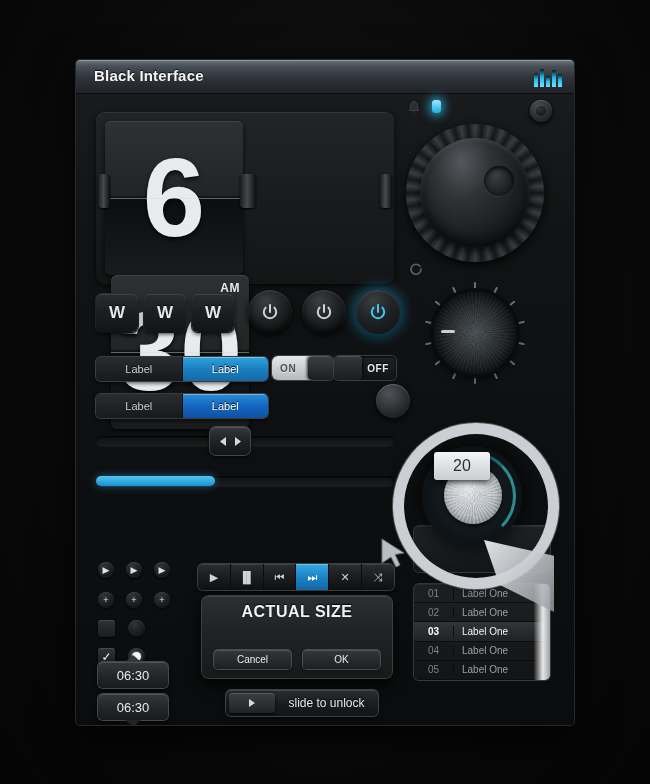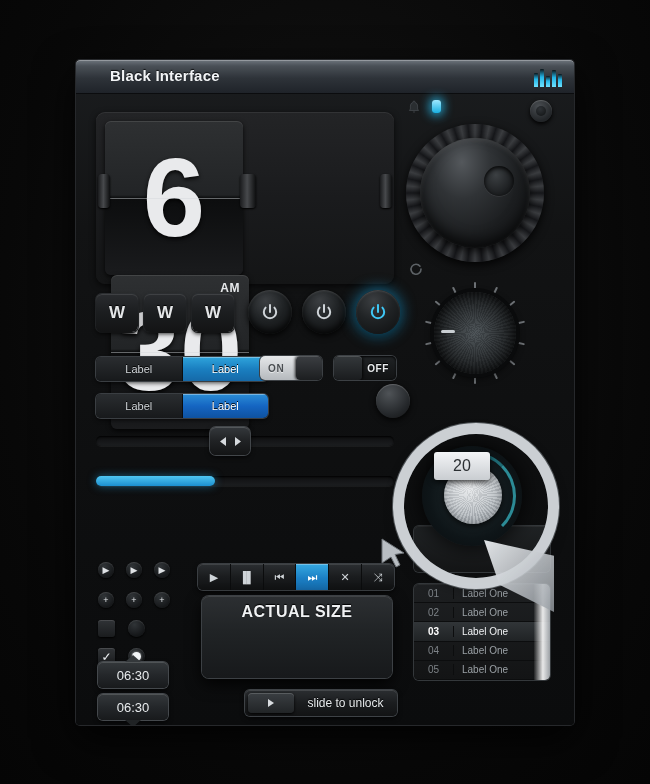--- a/index.html
+++ b/index.html
@@ -21,21 +21,21 @@
     overflow: hidden;
   }
   .titlebar {
     position: relative; height: 34px;
     background: linear-gradient(180deg,#6e757d 0%, #4a5057 18%, #2e3339 55%, #1f2329 100%);
     border-bottom: 1px solid #0b0c0e;
     box-shadow: inset 0 1px 0 rgba(255,255,255,.28);
     border-radius: 4px 4px 0 0;
   }
   .titlebar .title {
-    position: absolute; left: 34px; top: 7px;
+    position: absolute; left: 18px; top: 7px;
     font-size: 15px; font-weight: bold; color: #f2f4f6;
     text-shadow: 0 -1px 1px rgba(0,0,0,.8);
     letter-spacing: .2px;
   }
   .eq-icon { position: absolute; right: 12px; top: 7px; display: flex; gap: 2px; align-items: flex-end; height: 20px; }
   .eq-icon i { display:block; width: 4px; background: linear-gradient(180deg,#0d1418 0%,#23b6e8 45%,#6fe2ff 100%); border-radius: 1px 1px 0 0; }
 
   .body { position: relative; padding: 0; height: 631px; }
 
   
@@ -139,21 +139,21 @@
   .seg.s1 { top: 263px; } .seg.s2 { top: 300px; }
   .seg .sgb { flex:1; display:flex; align-items:center; justify-content:center; font-size:11px; color:#cfd3d7;
     background: linear-gradient(180deg,#2a2d30,#17191b); text-shadow:0 -1px 0 #000; border-right:1px solid #0c0d0e; }
   .seg .sgb.active { background: linear-gradient(180deg,#2fa4dc 0%, #1a7fc0 50%, #1569a8 100%); color:#fff;
     box-shadow: inset 0 1px 0 rgba(255,255,255,.35); border-right:none; }
   .seg.s2 .sgb.active { background: linear-gradient(180deg,#2b8ed6 0%,#1565c2 50%,#0f52a0 100%); }
 
   .toggle { position:absolute; top: 262px; width: 62px; height: 24px; border-radius: 5px;
     background: linear-gradient(180deg,#202325,#111213); box-shadow: 0 0 0 1px #3c4044, inset 0 1px 2px rgba(0,0,0,.9);
     overflow:hidden; }
-  .toggle.t-on { left: 184px; } .toggle.t-off { left: 258px; }
+  .toggle.t-on { left: 196px; border-radius: 6px; } .toggle.t-off { left: 258px; }
   .toggle .lab { position:absolute; top:0; height:100%; display:flex; align-items:center; font-size:10px; font-weight:bold; letter-spacing:.6px; }
   .toggle.t-on .track { position:absolute; left:0; top:0; width: 40px; height:100%;
       background: linear-gradient(180deg,#e6e8ea,#b5b9bd); }
   .toggle.t-on .lab { left: 8px; color:#4a4e52; text-shadow:0 1px 0 rgba(255,255,255,.6); }
   .toggle.t-on .knob { position:absolute; right:0; top:0; width: 26px; height:100%; border-radius:4px;
       background: linear-gradient(180deg,#3b3e42,#1c1e20); box-shadow: -1px 0 3px rgba(0,0,0,.8), inset 0 1px 0 rgba(255,255,255,.14); }
   .toggle.t-off .lab { right: 7px; color:#e8eaec; text-shadow:0 -1px 0 #000; }
   .toggle.t-off .knob { position:absolute; left:0; top:0; width: 28px; height:100%; border-radius:4px;
       background: linear-gradient(180deg,#34383b,#1a1c1e); box-shadow: 1px 0 3px rgba(0,0,0,.8), inset 0 1px 0 rgba(255,255,255,.14); }
 
@@ -234,21 +234,21 @@
   
   .timebox { position:absolute; left: 22px; width: 70px; height: 26px; border-radius: 5px;
      background: linear-gradient(180deg,#34383b 0%,#24272a 50%,#181a1c 100%);
      box-shadow: 0 0 0 1px #44484c, inset 0 1px 0 rgba(255,255,255,.14), 0 2px 5px rgba(0,0,0,.8);
      display:flex; align-items:center; justify-content:center; color:#e8ebed; font-size:13px; }
   .timebox.t1 { top: 568px; } .timebox.t2 { top: 600px; }
   .timebox .arrow { position:absolute; left: 50%; margin-left:-8px; width:0; height:0; border-left:8px solid transparent; border-right:8px solid transparent; }
   .timebox.t1 .arrow { top:-7px; border-bottom:7px solid #34383b; }
   .timebox.t2 .arrow { bottom:-7px; border-top:7px solid #202325; }
 
-  .unlock { position:absolute; left: 169px; top: 596px; width: 152px; height: 26px; border-radius: 5px;
+  .unlock { position:absolute; left: 150px; top: 596px; width: 152px; height: 26px; border-radius: 5px;
      background: linear-gradient(180deg,#2b2e31 0%,#1b1d1f 50%,#121314 100%);
      box-shadow: 0 0 0 1px #3e4246, inset 0 1px 0 rgba(255,255,255,.12), 0 2px 5px rgba(0,0,0,.8);
      display:flex; align-items:center; }
   .unlock .handle { width: 46px; height: 20px; margin-left:3px; border-radius:4px;
      background: linear-gradient(180deg,#3a3e42,#212426); box-shadow: inset 0 1px 0 rgba(255,255,255,.16), 0 1px 3px #000;
      display:flex; align-items:center; justify-content:center; color:#d9dde0; font-size:9px; }
   .unlock .ulabel { flex:1; text-align:center; font-size:12px; color:#e6e9eb; text-shadow:0 -1px 1px #000; }
   .mag-ring { position:absolute; left: 404px; top: 434px; width: 144px; height:144px; border-radius:50%;
      box-shadow: 0 0 0 11px rgba(214,218,222,.92), 0 0 0 12px rgba(120,126,131,.6), 0 6px 18px rgba(0,0,0,.8);
      background: transparent; }
@@ -444,20 +444,24 @@
         </div>
         <div class="lrow">
           <span class="idx">05</span>
           <span class="txt">Label One</span>
         </div>
         <div class="scroll"></div>
       </div>
 
       <div class="dialog">
         <div class="dtitle">ACTUAL SIZE</div>
+        <div class="dbtns">
+          <div class="dbtn">Cancel</div>
+          <div class="dbtn">OK</div>
+        </div>
       </div>
 
       <div class="timebox t1">06:30<span class="arrow"></span></div>
       <div class="timebox t2">06:30<span class="arrow"></span></div>
 
       <div class="unlock">
         <div class="handle">
           <svg width="6" height="8" viewBox="0 0 6 8">
               <path d="M0 0l6 4-6 4z" fill="#d9dde0"></path>
             </svg>

